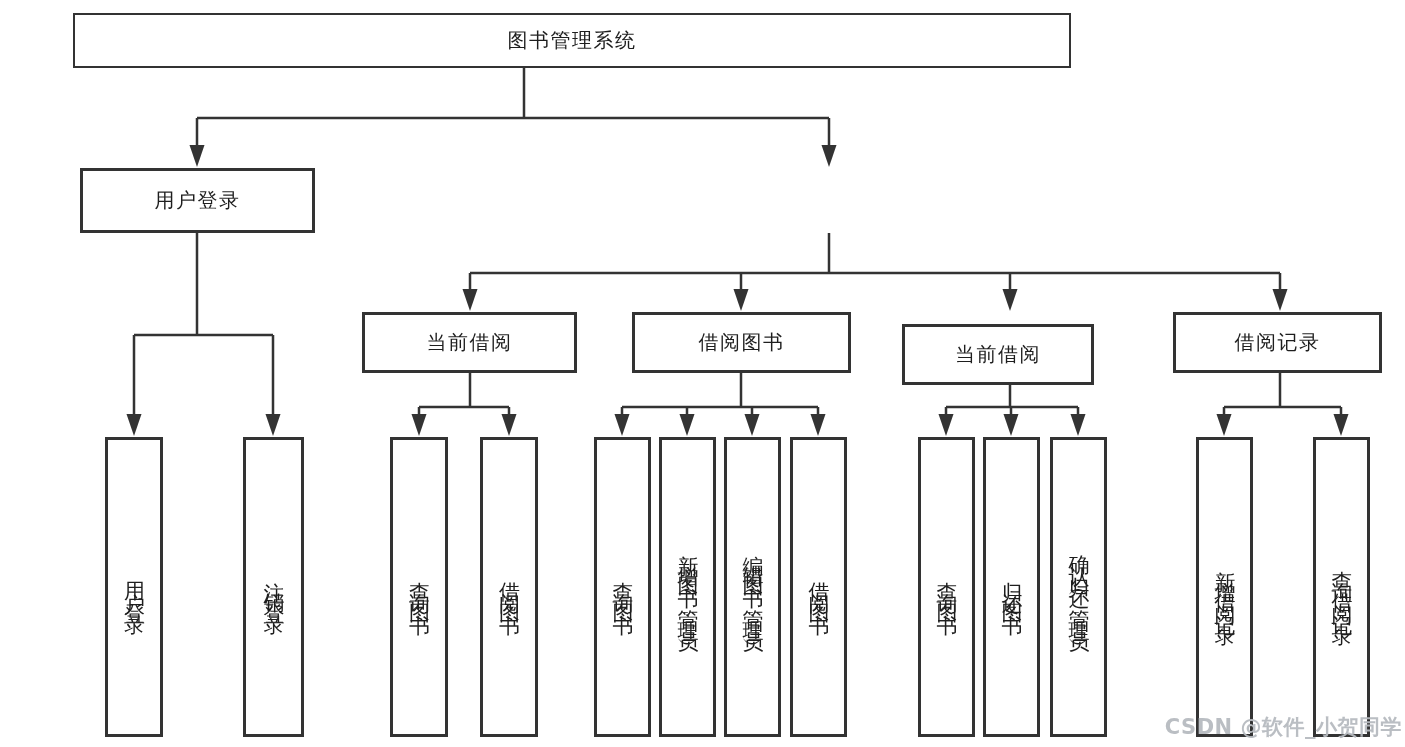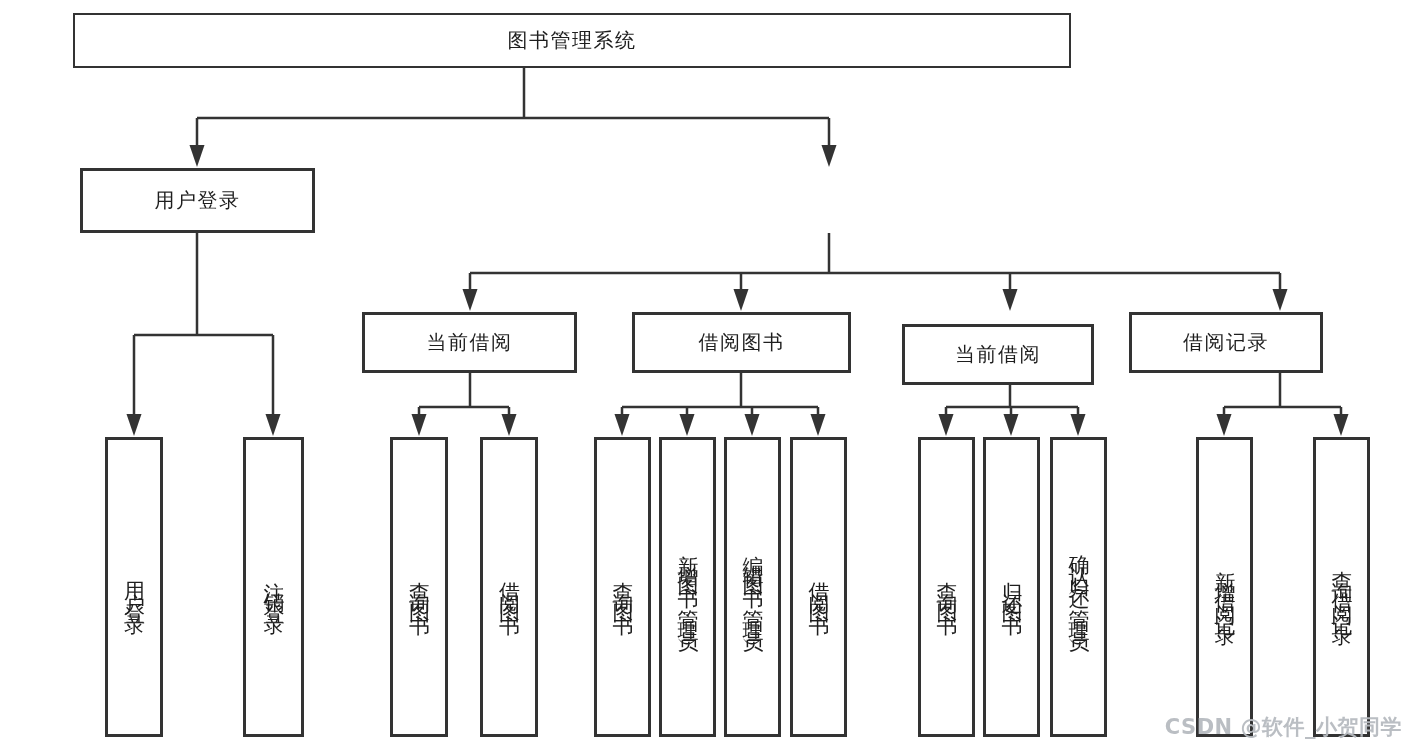--- a/index.html
+++ b/index.html
@@ -101,21 +101,21 @@
 
   <div class="box" style="left:362px;top:312px;width:215px;height:61px">
     <span class="hlabel">当前借阅</span>
   </div>
   <div class="box" style="left:632px;top:312px;width:219px;height:61px">
     <span class="hlabel">借阅图书</span>
   </div>
   <div class="box" style="left:902px;top:324px;width:192px;height:61px">
     <span class="hlabel">当前借阅</span>
   </div>
-  <div class="box" style="left:1129px;top:312px;width:194px;height:61px">
+  <div class="box" style="left:1173px;top:312px;width:209px;height:61px">
     <span class="hlabel">借阅记录</span>
   </div>
 
   <div class="box vbox" style="left:105px;width:58px">
     <span class="vlabel">用户登录</span>
   </div>
   <div class="box vbox" style="left:243px;width:61px">
     <span class="vlabel">注销登录</span>
   </div>
 

